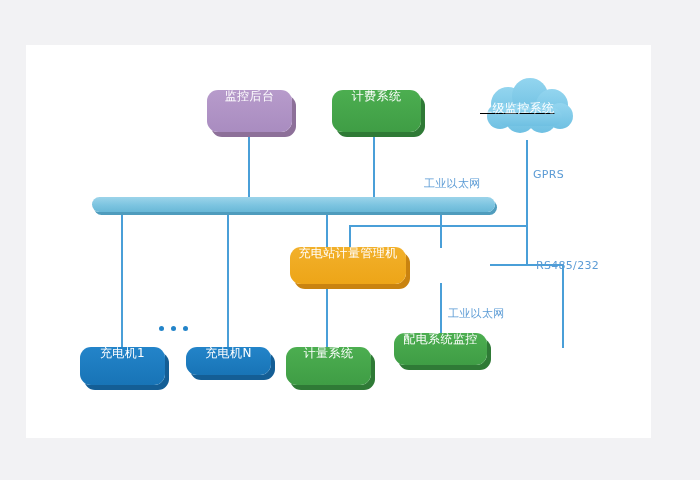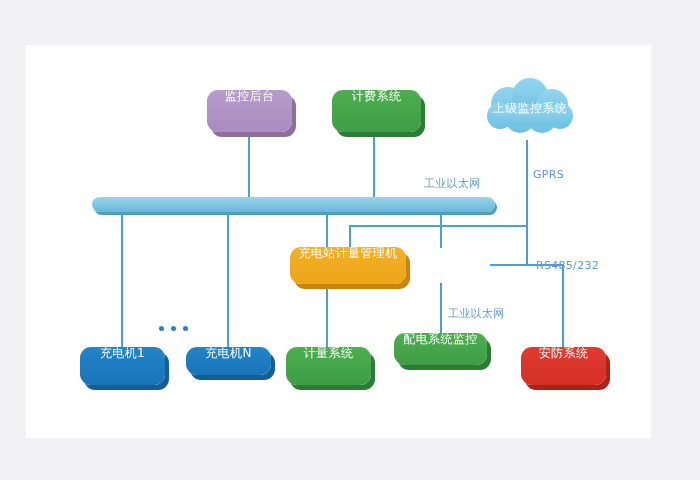--- a/index.html
+++ b/index.html
@@ -88,21 +88,22 @@
   .node.red .face {
     background: linear-gradient(180deg, #df3b30 0%, #d32f24 100%);
     box-shadow: 4px 5px 0 0 #a8241b;
   }
 
   
   .cloud {
     position: absolute;
     display: flex;
     align-items: center;
-    justify-content: center;
+    justify-content: flex-start;
+    text-decoration: underline;
   }
   .cloud .cloud-label {
     position: relative;
     z-index: 3;
     color: #ffffff;
     font-size: 12px;
     letter-spacing: 0.4px;
     white-space: nowrap;
     margin-top: -2px;
   }
@@ -232,24 +233,20 @@
   <div class="node green" style="left:286px; top:347px; width:85px; height:38px;border-radius:6px;">
     <span class="face"></span>
     <span class="label">计量系统</span>
   </div>
 
   <div class="node green" style="left:394px; top:333px; width:93px; height:32px;border-radius:8px;">
     <span class="face"></span>
     <span class="label">配电系统监控</span>
   </div>
 
-  <div class="node red" style="left:521px; top:347px; width:85px; height:38px;">
-    <span class="face"></span>
-    <span class="label">安防系统</span>
-  </div>
 
   <div id="ellipsis">
     <i></i>
     <i></i>
     <i></i>
   </div>
 
   <span class="edge-label" style="left:424px; top:176px;">工业以太网</span>
 
   <span class="edge-label" style="left:533px; top:168px;">GPRS</span>

